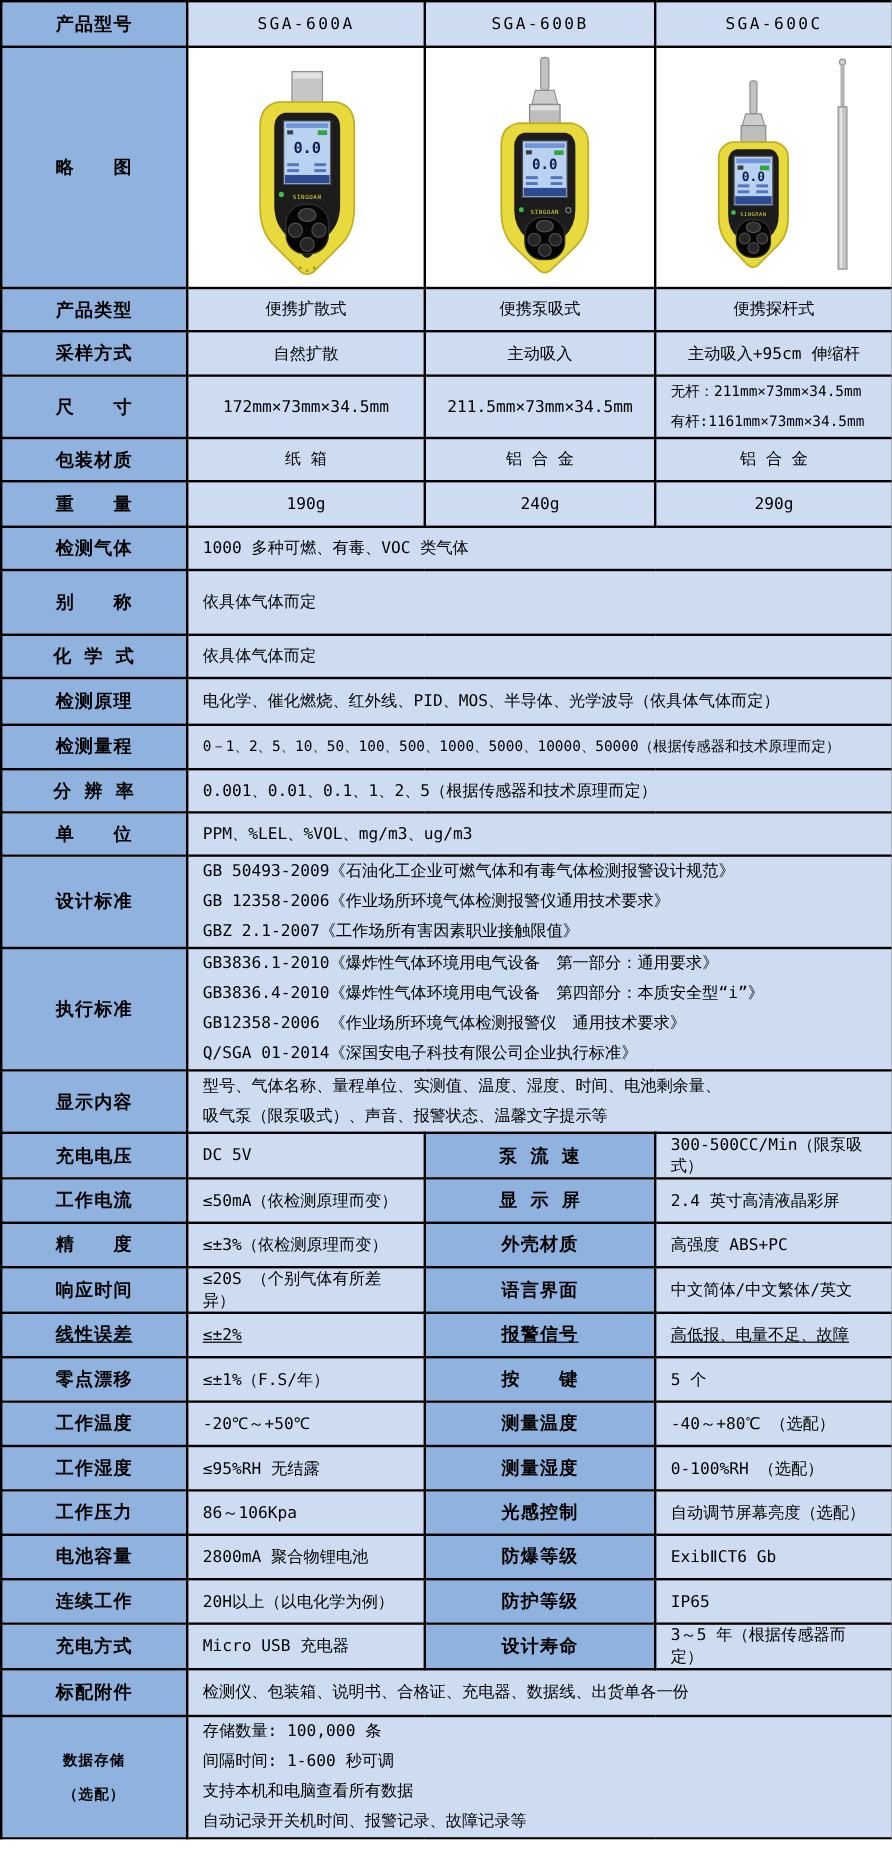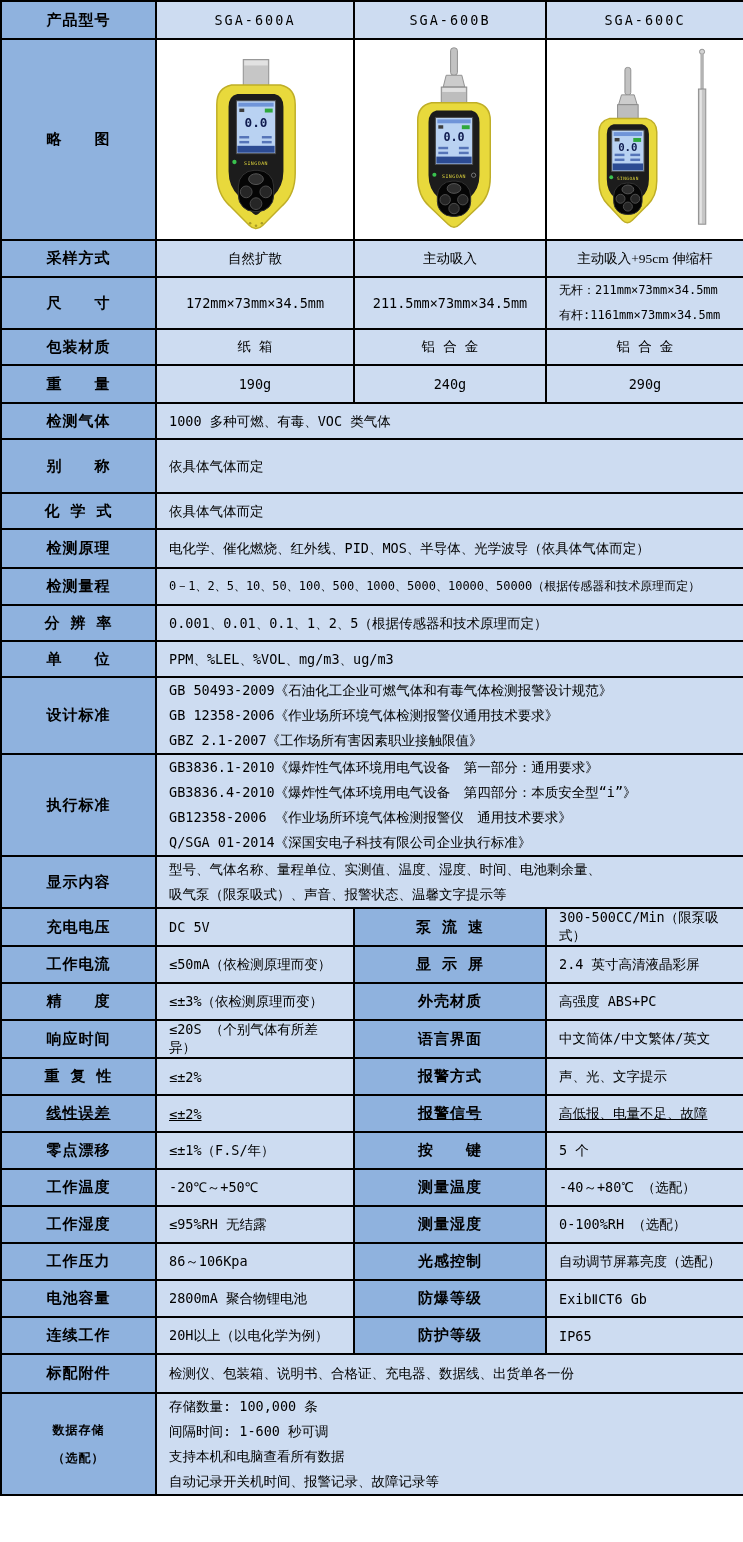--- a/index.html
+++ b/index.html
@@ -110,21 +110,27 @@
             <ellipse cx="80.5" cy="152.5" rx="6" ry="4.5" fill="#2e2e2e" stroke="#555"></ellipse>
             <circle cx="73" cy="162" r="4.6" fill="#262626" stroke="#4d4d4d"></circle>
             <circle cx="88" cy="162" r="4.6" fill="#262626" stroke="#4d4d4d"></circle>
             <circle cx="80.5" cy="170" r="4.6" fill="#262626" stroke="#4d4d4d"></circle>
             <circle cx="156.2" cy="12" r="2.6" fill="#d4d4d4" stroke="#909090"></circle>
             <rect x="154.5" y="14" width="3.5" height="36" fill="#b3b3b3"></rect>
             <rect x="152.5" y="50" width="7.5" height="138" fill="#c6c6c6" stroke="#8f8f8f"></rect>
             <rect x="154" y="51" width="2" height="136" fill="#e4e4e4"></rect>
           </svg></td>
       </tr>
-      <tr style="height: 37px; font-family: Liberation Serif, serif;">
+      <tr style="height: 36px;">
+        <td class="lab">产品类型</td>
+        <td class="val center">便携扩散式</td>
+        <td class="val center">便携泵吸式</td>
+        <td class="val center">便携探杆式</td>
+      </tr>
+      <tr style="height: 37px;">
         <td class="lab">采样方式</td>
         <td class="val center">自然扩散</td>
         <td class="val center">主动吸入</td>
         <td class="val center">主动吸入+95cm 伸缩杆</td>
       </tr>
       <tr style="height: 51px;">
         <td class="lab">尺　　寸</td>
         <td class="val center">172mm×73mm×34.5mm</td>
         <td class="val center">211.5mm×73mm×34.5mm</td>
         <td class="val left">
@@ -227,26 +233,20 @@
         <td class="val left">≤±3%（依检测原理而变）</td>
         <td class="lab">外壳材质</td>
         <td class="val left">高强度 ABS+PC</td>
       </tr>
       <tr style="height: 37px;">
         <td class="lab">响应时间</td>
         <td class="val left">≤20S （个别气体有所差异）</td>
         <td class="lab">语言界面</td>
         <td class="val left">中文简体/中文繁体/英文</td>
       </tr>
-      <tr style="height: 37px;">
-        <td class="lab">重 复 性</td>
-        <td class="val left">≤±2%</td>
-        <td class="lab">报警方式</td>
-        <td class="val left">声、光、文字提示</td>
-      </tr>
       <tr style="height: 37px; text-decoration: underline;">
         <td class="lab">线性误差</td>
         <td class="val left">≤±2%</td>
         <td class="lab">报警信号</td>
         <td class="val left">高低报、电量不足、故障</td>
       </tr>
       <tr style="height: 37px;">
         <td class="lab">零点漂移</td>
         <td class="val left">≤±1%（F.S/年）</td>
         <td class="lab">按　　键</td>
@@ -275,20 +275,26 @@
         <td class="val left">2800mA 聚合物锂电池</td>
         <td class="lab">防爆等级</td>
         <td class="val left">ExibⅡCT6 Gb</td>
       </tr>
       <tr style="height: 37px;">
         <td class="lab">连续工作</td>
         <td class="val left">20H以上（以电化学为例）</td>
         <td class="lab">防护等级</td>
         <td class="val left">IP65</td>
       </tr>
+      <tr style="height: 37px;">
+        <td class="lab">充电方式</td>
+        <td class="val left">Micro USB 充电器</td>
+        <td class="lab">设计寿命</td>
+        <td class="val left">3～5 年（根据传感器而定）</td>
+      </tr>
       <tr style="height: 39px;">
         <td class="lab">标配附件</td>
         <td class="val left" colspan="3">
           <div class="line">检测仪、包装箱、说明书、合格证、充电器、数据线、出货单各一份</div>
         </td>
       </tr>
       <tr style="height: 101px;">
         <td class="lab">
           <div class="labline">数据存储</div>
           <div class="labline">（选配）</div>

